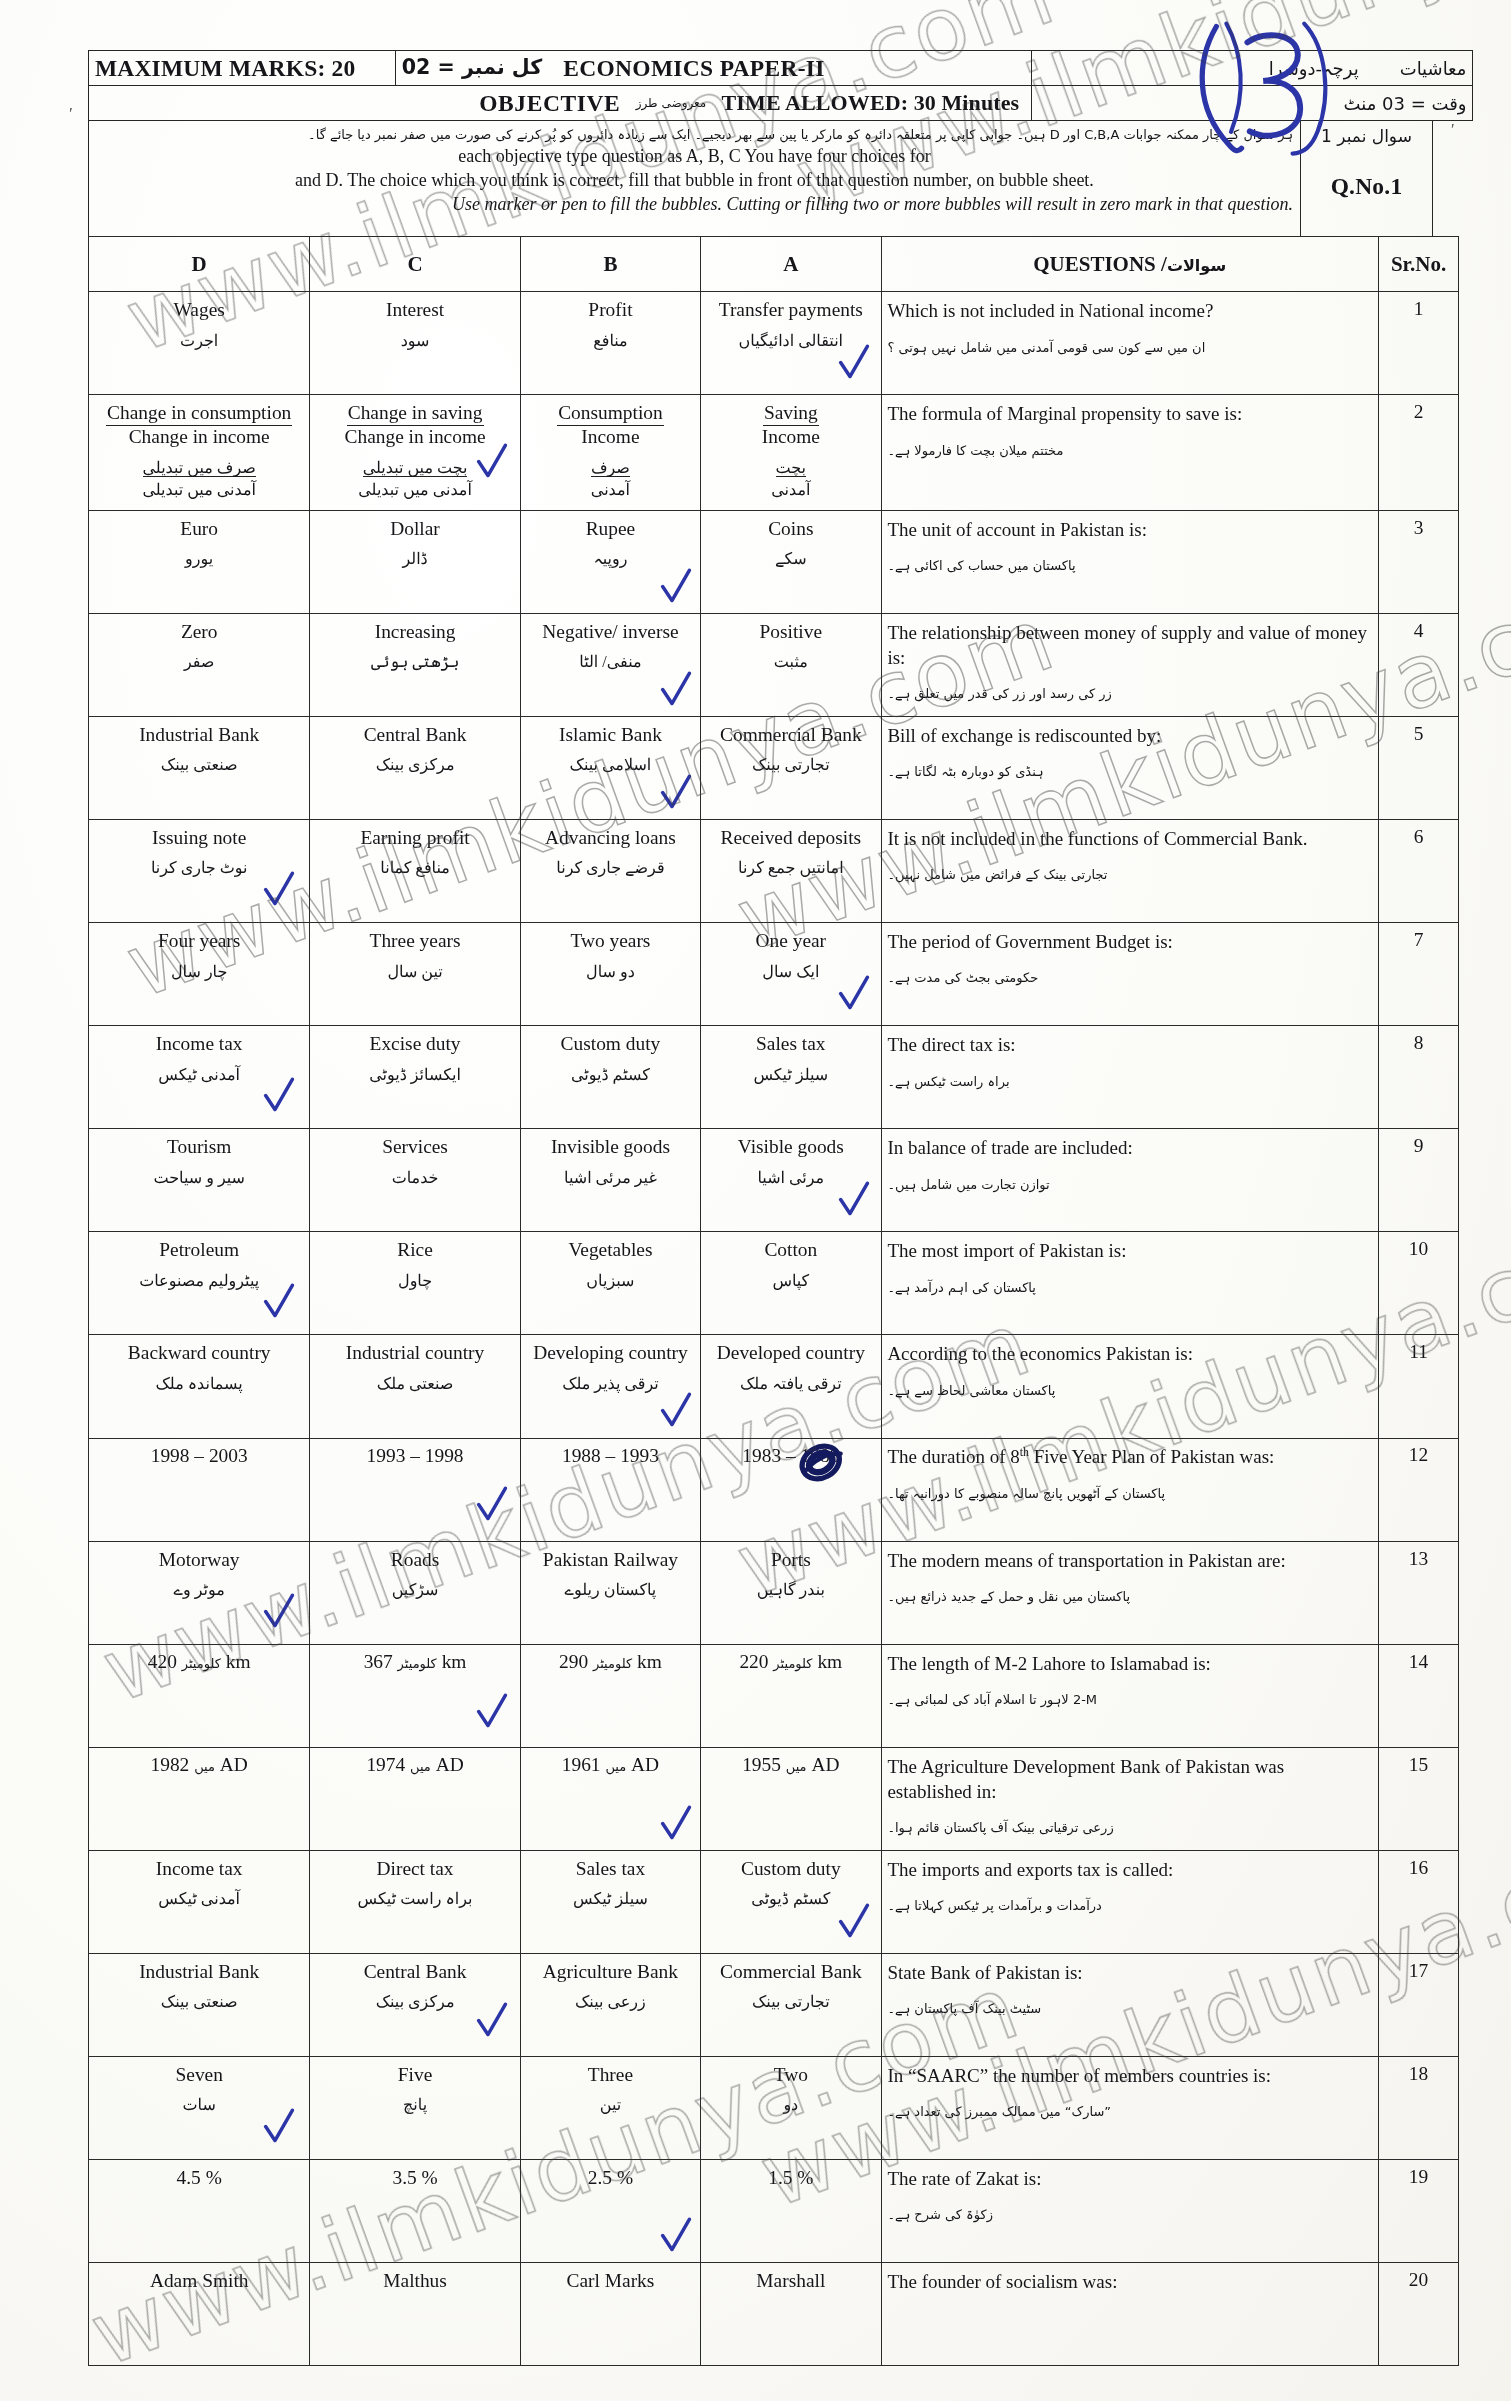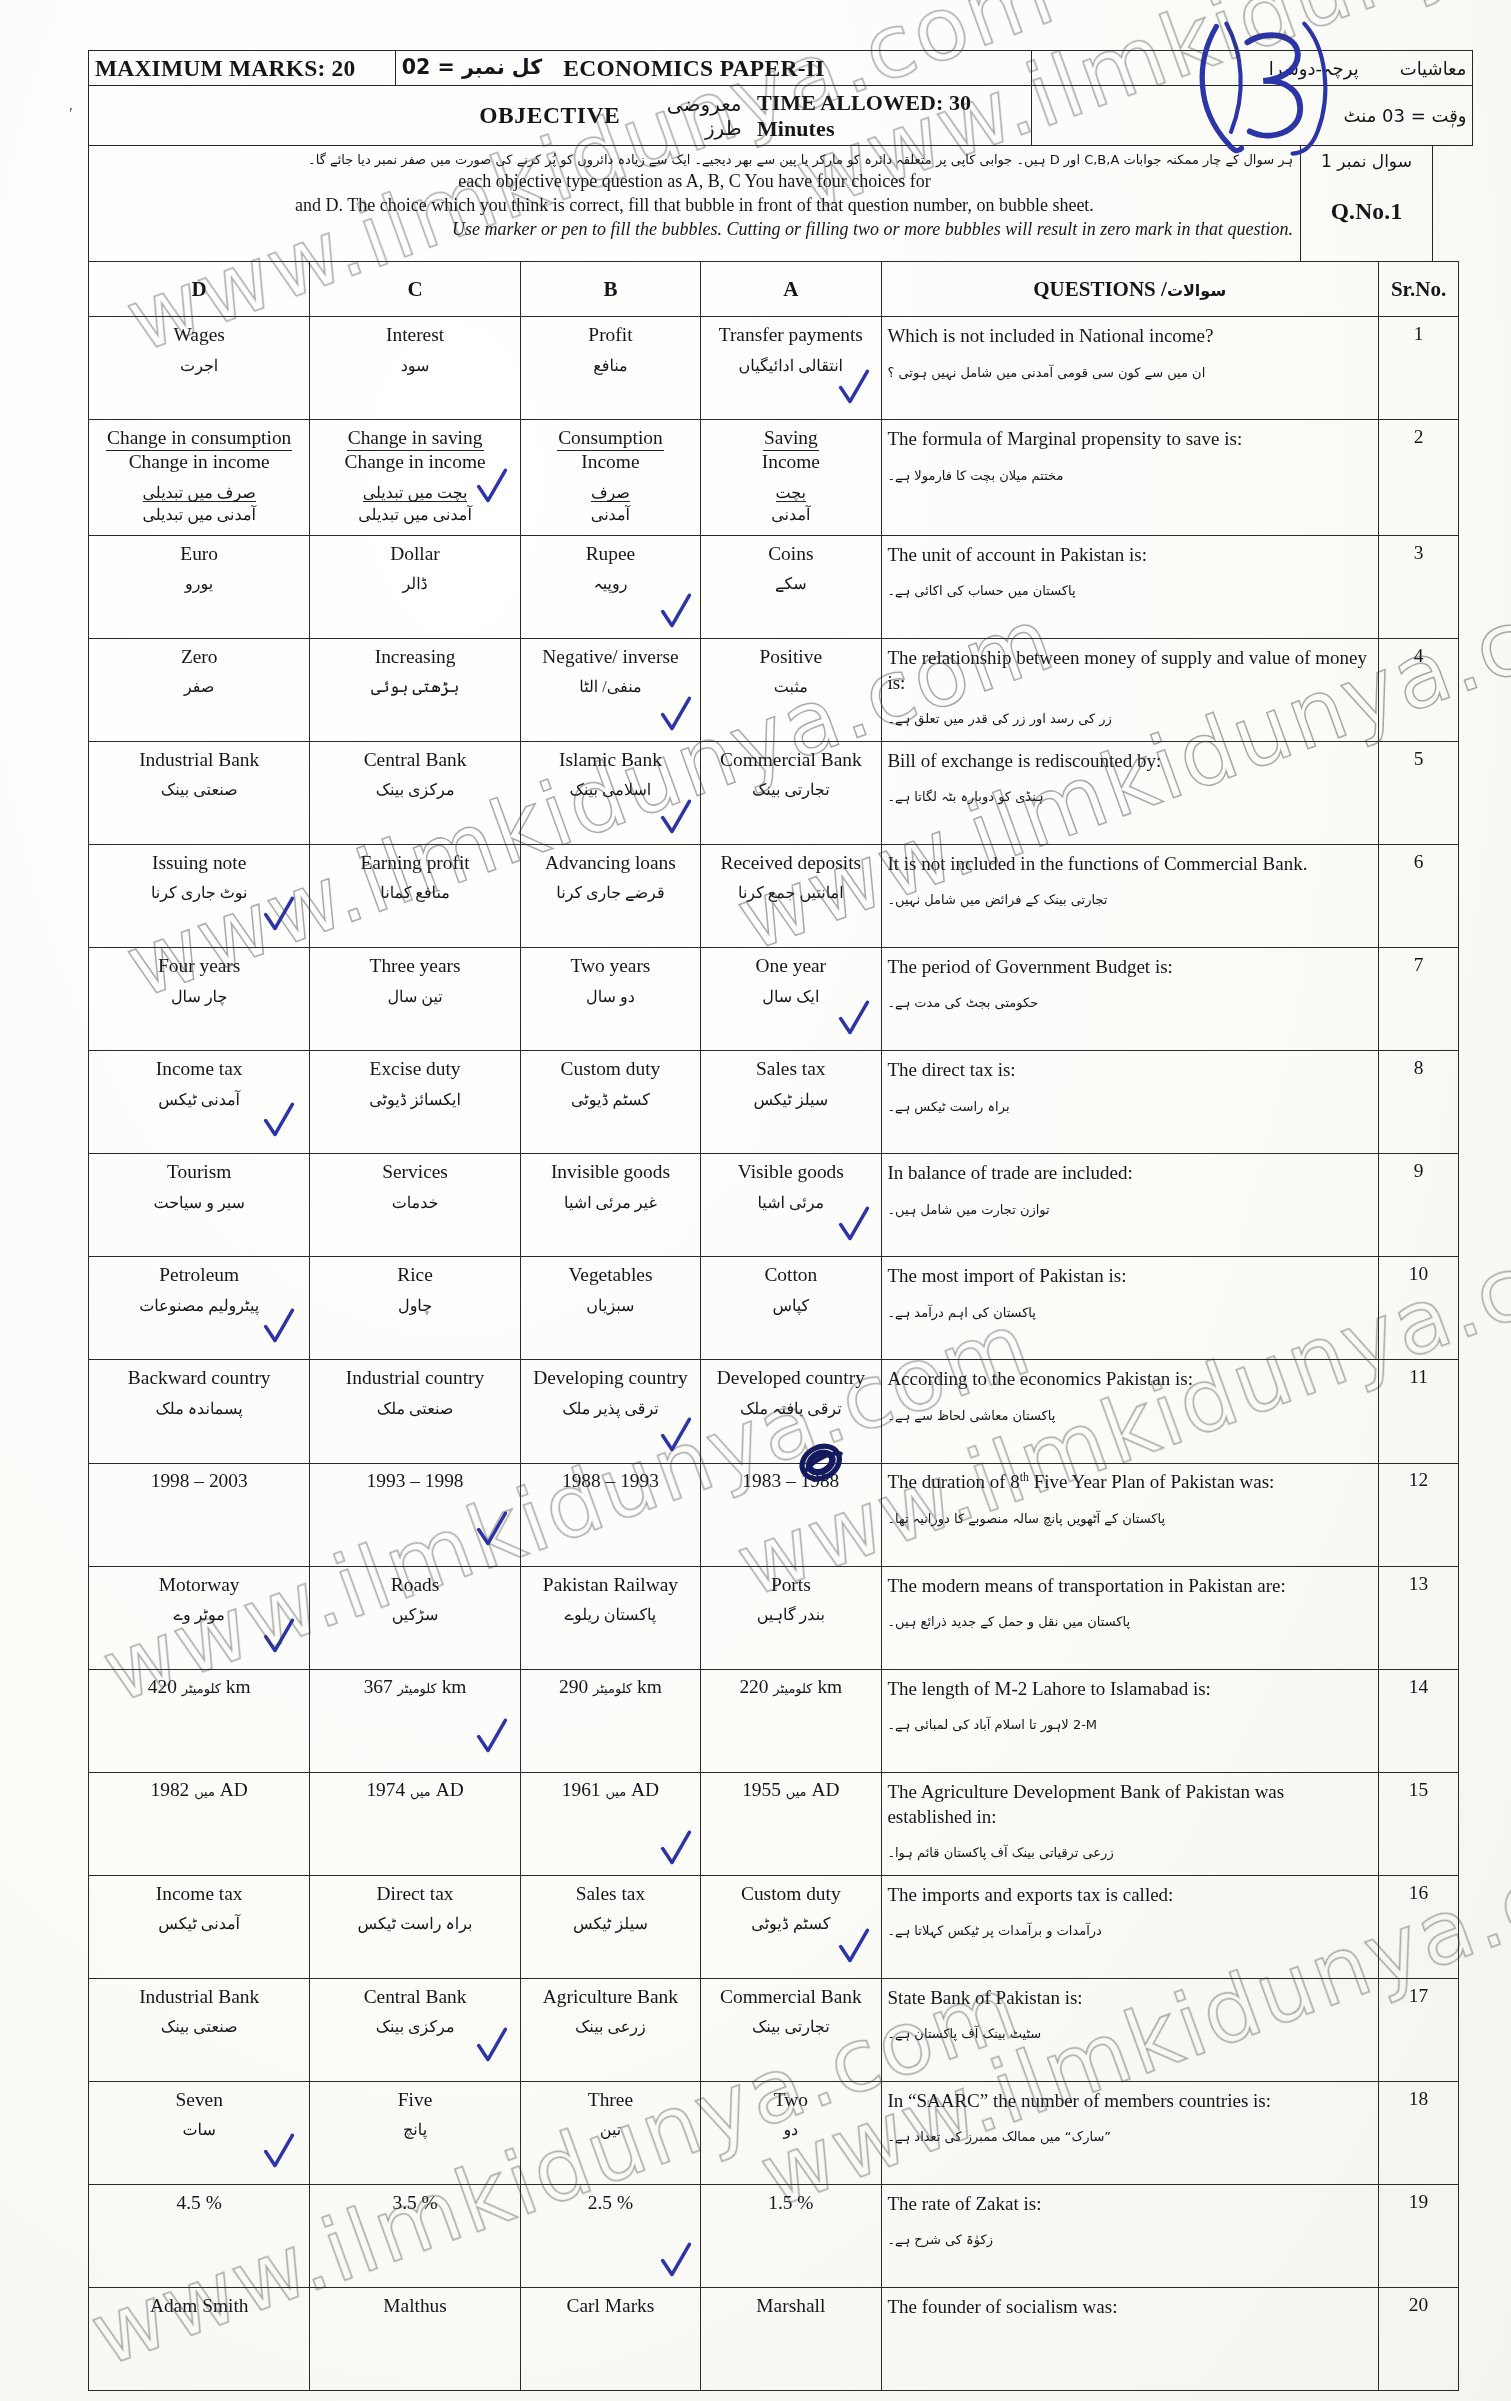--- a/index.html
+++ b/index.html
@@ -35,21 +35,21 @@
   .c-paper-code{width:294px;}
   .c-mid{width:623px;}
   .c-right{width:429px;}
 
   .pc-line{font-weight:bold;font-size:22px;line-height:1.3;letter-spacing:0.2px;}
   .center{text-align:center;}
   .right{text-align:right;}
   .mid-year{font-weight:bold;font-size:23px;text-align:center;letter-spacing:0.2px;}
   .urdu{font-family:"DejaVu Sans", sans-serif;direction:rtl;unicode-bidi:bidi-override;}
   .urdu-lg{font-size:18px;}
-  .urdu-md{font-size:20px;}
+  .urdu-md{font-size:12px;}
 
   .mm{font-weight:bold;font-size:23.5px;letter-spacing:0.2px;}
   .subj{font-weight:bold;font-size:23.5px;letter-spacing:0.3px;}
   .obj{font-weight:bold;font-size:23.5px;letter-spacing:0.6px;}
   .ta{font-weight:bold;font-size:22px;letter-spacing:0.1px;}
 
   .roll-wrap{position:relative;height:88px;}
   .roll-label{position:absolute;right:3.5px;top:20px;font-size:17.6px;}
   .roll-line{position:absolute;left:35px;right:176px;top:54px;border-bottom:2.3px solid #1d1d1d;}
 

